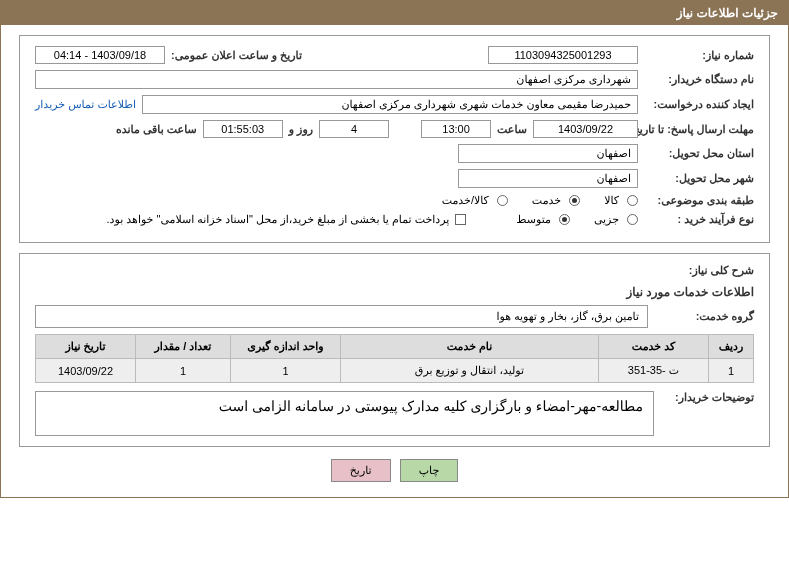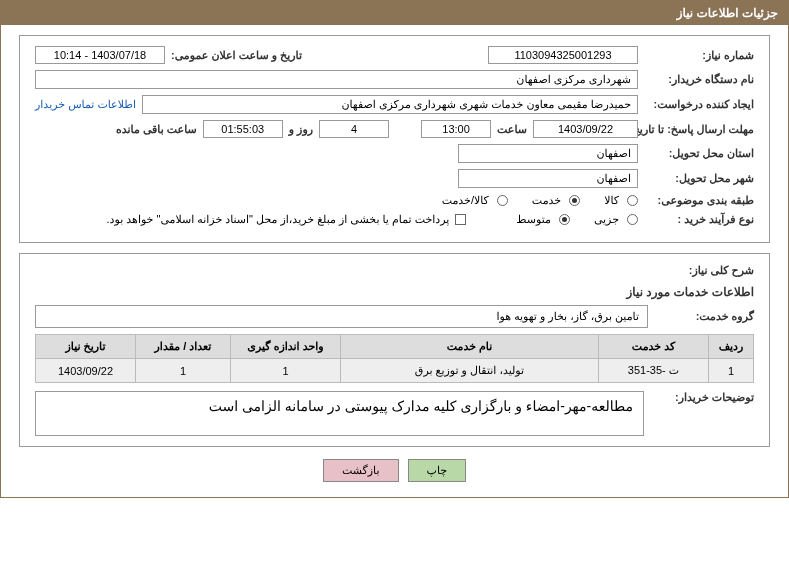--- a/index.html
+++ b/index.html
@@ -15,21 +15,21 @@
 .radio-wrap { display: inline-flex; align-items: center; gap: 8px; margin-left: 18px; }
 .radio-dot { width: 11px; height: 11px; border: 1px solid #666; border-radius: 50%; display: inline-block; position: relative; }
 .radio-dot.checked::after { content: ""; width: 5px; height: 5px; background: #333; border-radius: 50%; position: absolute; top: 2px; left: 2px; }
 .checkbox { width: 11px; height: 11px; border: 1px solid #666; display: inline-block; }
 .section-title { font-weight: bold; font-size: 12px; margin: 8px 0 6px 0; color: #333; }
 .wide-box { border: 1px solid #999; padding: 4px 8px; min-height: 22px; background: #fff; font-size: 11px; text-align: right; flex: 1; }
 table.grid { width: 100%; border-collapse: collapse; margin-top: 6px; }
 table.grid th, table.grid td { border: 1px solid #bbb; padding: 5px 6px; text-align: center; font-size: 11px; margin-left: 39px; }
 table.grid th { background: #ddd; font-weight: bold; }
 table.grid td { background: #eee; }
-.desc-row { display: flex; align-items: flex-start; gap: 10px; margin-top: 8px; }
+.desc-row { display: flex; align-items: flex-start; margin-top: 8px; }
 .desc-box { border: 1px solid #999; padding: 6px 10px; flex: 1; min-height: 45px; background: #fff; font-size: 14px; text-align: right; }
 .buttons { text-align: center; margin-top: 12px; }
 .btn { border: 1px solid #888; padding: 4px 18px; font-size: 11px; cursor: pointer; margin: 0 3px; font-family: Tahoma; }
 .btn-green { background: #b8d8a8; }
 .btn-pink { background: #e8c0c8; }
 .watermark { position: absolute; top: 260px; left: 50%; transform: translateX(-50%); pointer-events: none; z-index: 0; opacity: 0.15; }
 .watermark svg { width: 420px; height: 180px; }
 .content-layer { position: relative; z-index: 1; }
 </style>
 </head>
@@ -47,21 +47,21 @@
 <div class="panel content-layer">
   <div class="panel-header">جزئیات اطلاعات نیاز</div>
   <div class="panel-body">
 
     <div class="inner-panel">
       <div class="row">
         <span class="lbl" style="width:110px">شماره نیاز:</span>
         <span class="val-box" style="width:150px">1103094325001293</span>
         <span style="flex:1"></span>
         <span class="lbl">تاریخ و ساعت اعلان عمومی:</span>
-        <span class="val-box" style="width:130px">1403/07/18 - 10:14</span>
+        <span class="val-box" style="width:130px">1403/09/18 - 04:14</span>
       </div>
 
       <div class="row">
         <span class="lbl" style="width:110px">نام دستگاه خریدار:</span>
         <span class="val-box" style="flex:1;text-align:right">شهرداری مرکزی اصفهان</span>
       </div>
 
       <div class="row">
         <span class="lbl" style="width:110px">ایجاد کننده درخواست:</span>
         <span class="val-box" style="flex:1;text-align:right">حمیدرضا مقیمی معاون خدمات شهری شهرداری مرکزی اصفهان</span>
@@ -158,17 +158,17 @@
       </table>
 
       <div class="desc-row">
         <span class="lbl" style="width:100px">توضیحات خریدار:</span>
         <div class="desc-box">مطالعه-مهر-امضاء و بارگزاری کلیه مدارک پیوستی در سامانه الزامی است</div>
       </div>
     </div>
 
     <div class="buttons">
       <button class="btn btn-green">چاپ</button>
-      <button class="btn btn-pink">بازگشت</button>
+      <button class="btn btn-pink">تاریخ</button>
     </div>
 
   </div>
 </div>
 
 </body></html>

